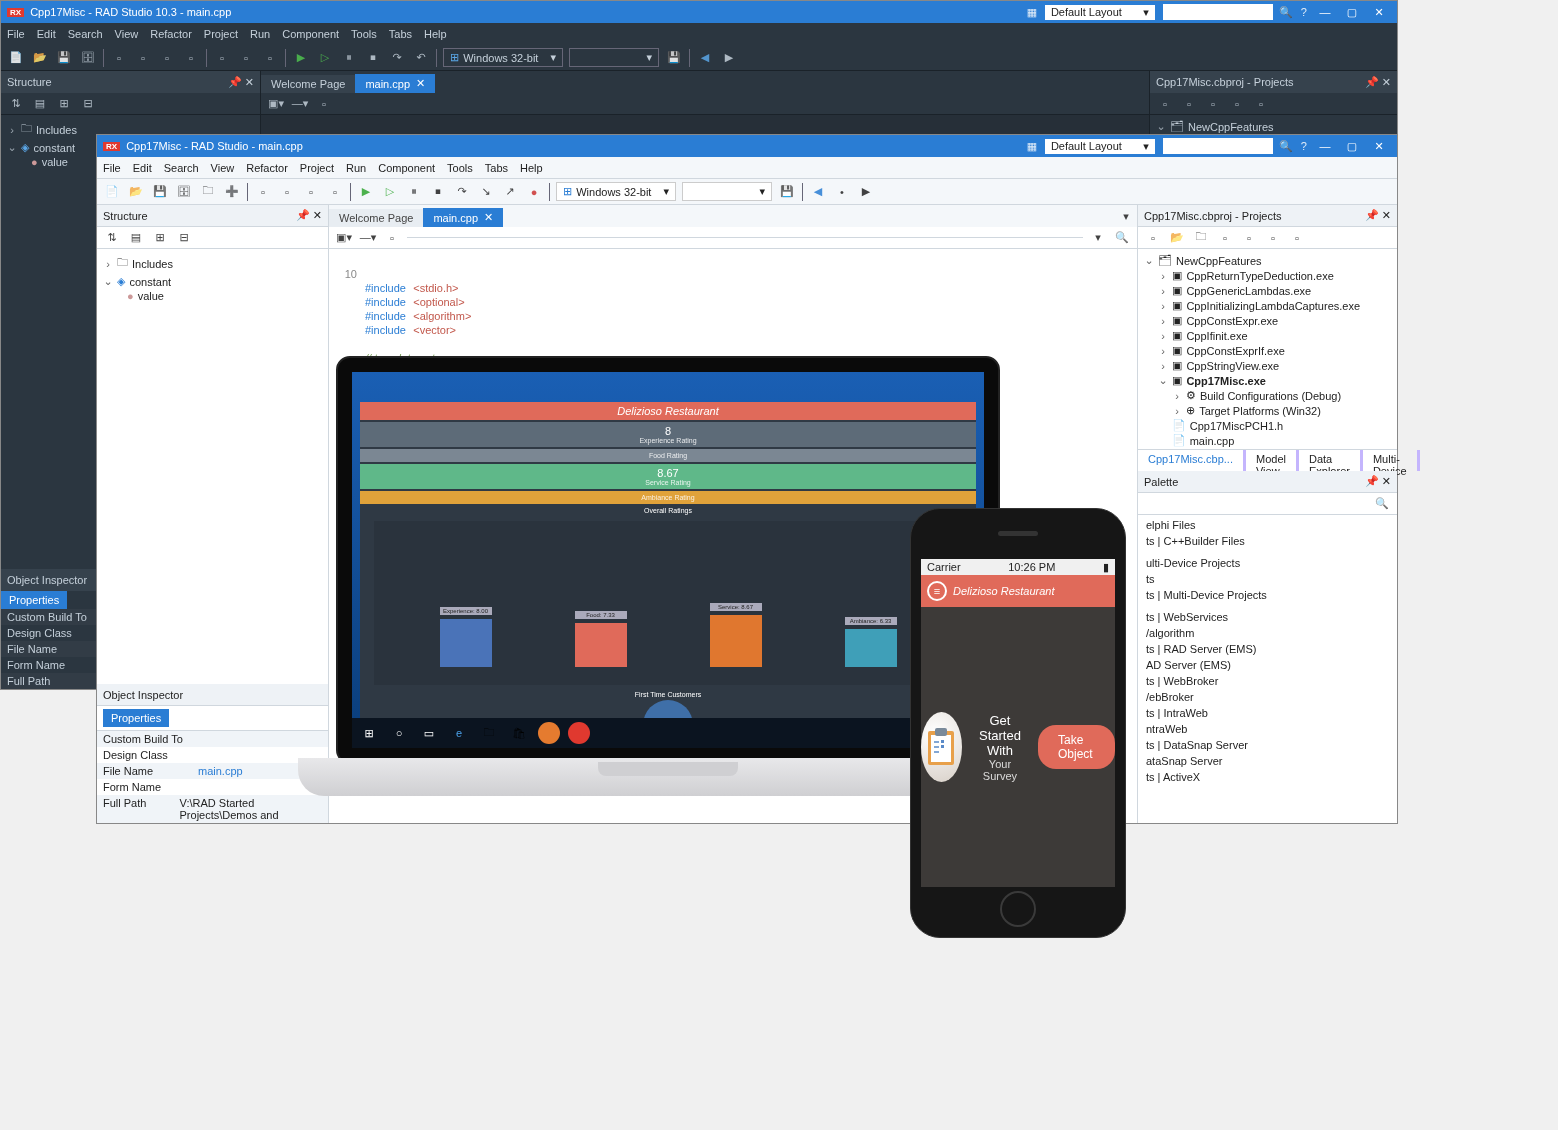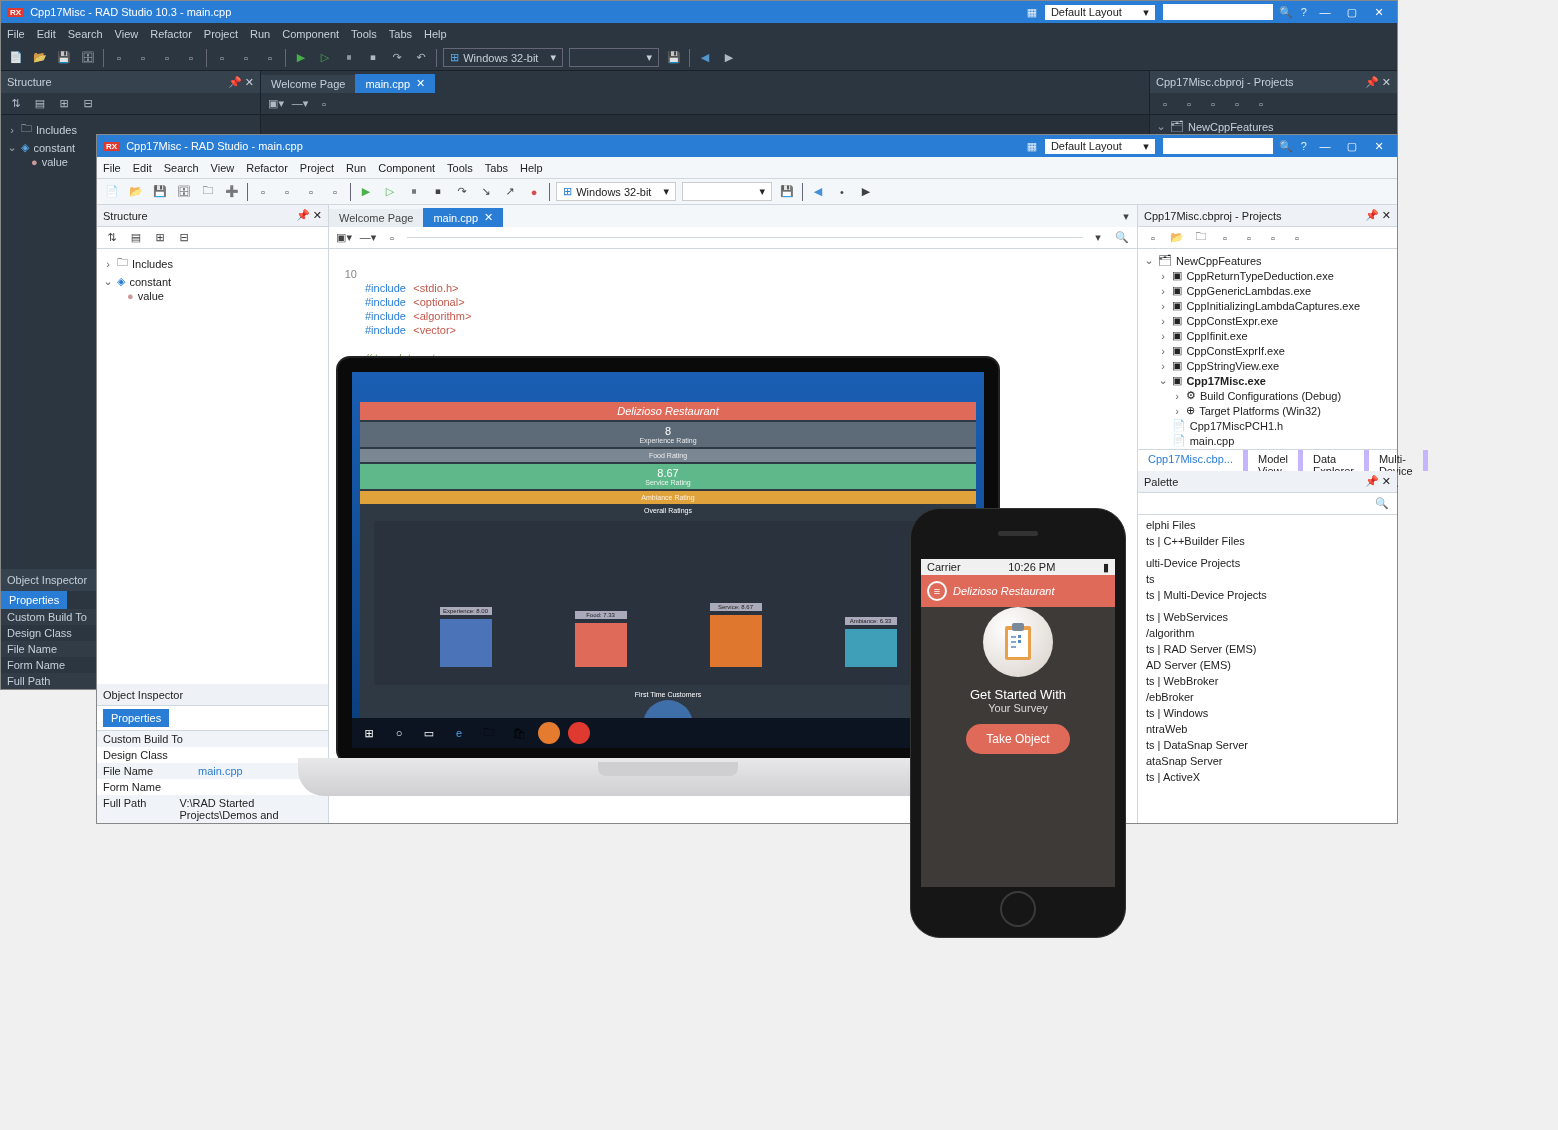--- a/index.html
+++ b/index.html
@@ -54,21 +54,21 @@
 .ide.dark .str{color:#d88a6a}
 .inspector-tab{padding:3px 8px}
 .ide.dark .inspector-tab{background:#2a7dd4;color:#fff}
 .ide.light .inspector-tab{background:#2a7dd4;color:#fff;display:inline-block}
 .prop-grid{font-size:11px}
 .prop-row{display:flex;padding:2px 6px}
 .prop-row .k{width:95px}
 .ide.light .prop-row:nth-child(odd){background:#f0f4f8}
 .ide.dark .prop-row:nth-child(odd){background:#323c46}
 .bottom-tabs{height:22px;display:flex;border-top:1px solid #d0d7de}
-.bottom-tabs .btab{padding:3px 10px;border-right:5px solid #c4b5fd;cursor:pointer}
+.bottom-tabs .btab{padding:3px 10px;border-right:3px solid #c4b5fd;cursor:pointer}
 .bottom-tabs .btab.active{color:#2a7dd4}
 .path-line{padding:4px 8px;font-size:10px;color:#555;border-top:1px solid #d0d7de}
 .palette{font-size:11px;padding:2px 0}
 .palette .prow{padding:2px 8px;white-space:nowrap;overflow:hidden;text-overflow:ellipsis}
 
 .laptop{position:absolute;left:298px;top:348px;width:740px;height:520px;z-index:10}
 .laptop-screen{position:absolute;left:38px;top:8px;width:664px;height:408px;background:#0a0a0a;border-radius:14px;padding:14px;border:2px solid #222}
 .laptop-inner{width:100%;height:100%;background:linear-gradient(#1a5fb4,#0a3d7a);display:flex;flex-direction:column}
 .win-taskbar{height:30px;background:#0b1420;display:flex;align-items:center;padding:0 6px;gap:8px}
 .win-taskbar .ti{width:22px;height:22px;border-radius:2px;display:flex;align-items:center;justify-content:center}
@@ -84,21 +84,21 @@
 .bar3d .face{width:100%;background:var(--c)}
 .bar3d .lbl{position:absolute;top:-12px;left:0;right:0;text-align:center;font-size:6px;background:#aab;color:#222;padding:1px}
 
 .phone{position:absolute;left:910px;top:508px;width:216px;height:430px;background:#161616;border-radius:30px;padding:50px 10px 50px;z-index:20;border:1px solid #333}
 .phone .earpiece{position:absolute;top:22px;left:50%;transform:translateX(-50%);width:40px;height:5px;background:#333;border-radius:3px}
 .phone .homebtn{position:absolute;bottom:10px;left:50%;transform:translateX(-50%);width:36px;height:36px;border:2px solid #3a3a3a;border-radius:50%}
 .phone-screen{width:100%;height:100%;background:#3d3a38;display:flex;flex-direction:column;color:#fff}
 .phone-status{height:16px;background:#f0f0f0;color:#222;display:flex;justify-content:space-between;padding:0 6px;font-size:8px;align-items:center}
 .phone-header{background:#e06a5a;padding:6px;display:flex;align-items:center;gap:6px;font-style:italic}
 .phone-header .menuic{width:20px;height:20px;border:2px solid #fff;border-radius:50%;display:flex;align-items:center;justify-content:center}
-.phone-body{flex:1;display:flex;flex-direction:column;align-items:center;justify-content:flex-start;gap:10px}
+.phone-body{flex:1;display:flex;flex-direction:row;align-items:center;justify-content:center;gap:10px}
 .clip-ic{width:70px;height:70px;background:radial-gradient(circle at 35% 30%,#fff,#d8d0c8);border-radius:50%;display:flex;align-items:center;justify-content:center}
 .takebtn{background:#e06a5a;color:#fff;padding:8px 20px;border-radius:18px;font-size:12px;cursor:pointer}
 </style>
 </head>
 <body>
 
 <div class="ide dark" style="left:0;top:0;width:1398px;height:690px">
   <div class="titlebar">
     <span style="background:#e0392f;color:#fff;padding:0 3px;font-size:8px;font-weight:bold;margin-right:6px">RX</span>
     <span>Cpp17Misc - RAD Studio 10.3 - main.cpp</span>
@@ -536,21 +536,21 @@
         <div class="prow">ulti-Device Projects</div>
         <div class="prow">ts</div>
         <div class="prow">ts | Multi-Device Projects</div>
         <div class="prow" style="height:6px"></div>
         <div class="prow">ts | WebServices</div>
         <div class="prow">/algorithm</div>
         <div class="prow">ts | RAD Server (EMS)</div>
         <div class="prow">AD Server (EMS)</div>
         <div class="prow">ts | WebBroker</div>
         <div class="prow">/ebBroker</div>
-        <div class="prow">ts | Windows</div>
+        <div class="prow">ts | IntraWeb</div>
         <div class="prow">ntraWeb</div>
         <div class="prow">ts | DataSnap Server</div>
         <div class="prow">ataSnap Server</div>
         <div class="prow">ts | ActiveX</div>
       </div>
     </div>
   </div>
 </div>
 
 <div class="laptop">

